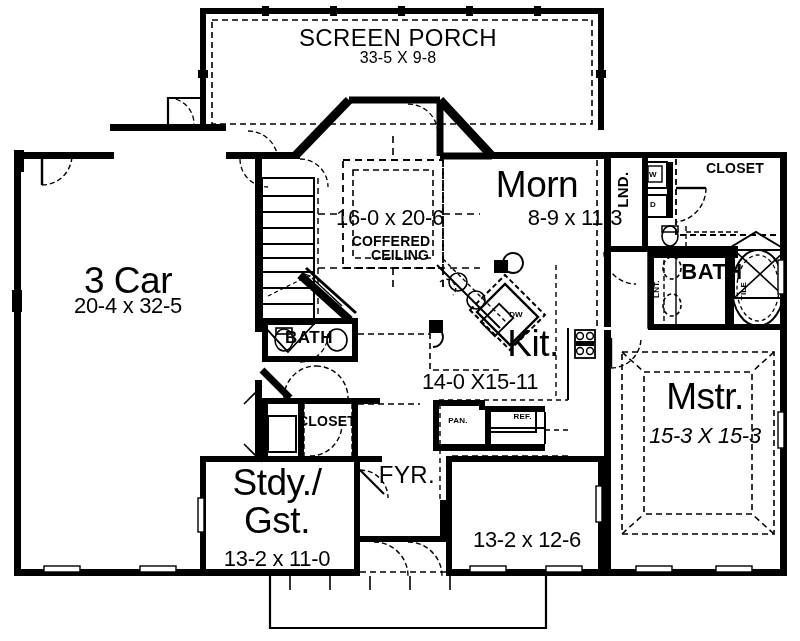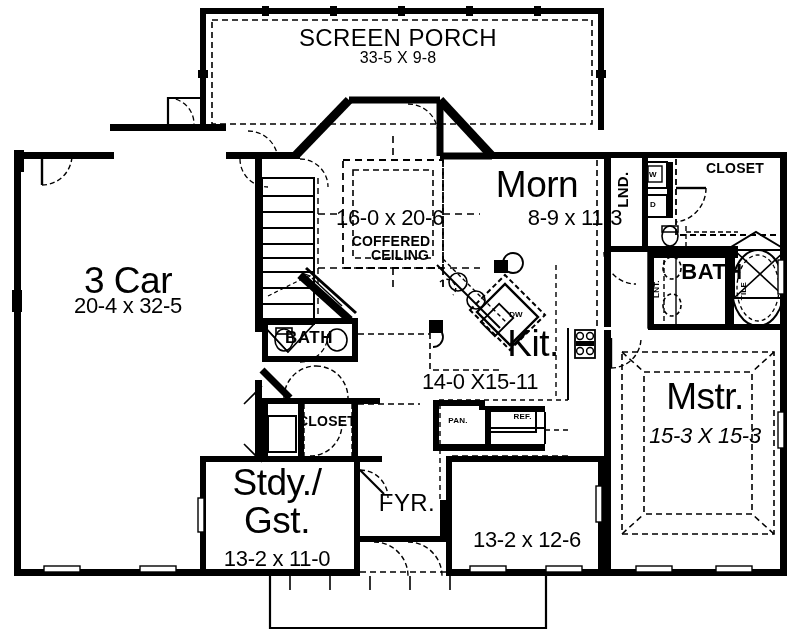--- a/index.html
+++ b/index.html
@@ -369,21 +369,21 @@
 
   <div class="lbl lbl-name" style="left:705px; top:378px;">Mstr.</div>
   <div class="lbl lbl-dim" style="left:705px; top:425px;font-style:italic;">15-3 X 15-3</div>
 
   <div class="lbl lbl-name stacked" style="left:277px; top:465px;">Stdy./</div>
   <div class="lbl lbl-name stacked" style="left:277px; top:503px;">Gst.</div>
   <div class="lbl lbl-dim" style="left:277px; top:548px;">13-2 x 11-0</div>
 
   <div class="lbl lbl-dim" style="left:527px; top:529px;">13-2 x 12-6</div>
 
-  <div class="lbl lbl-caps" style="left:407px; top:491px;">FYR.</div>
+  <div class="lbl lbl-caps" style="left:407px; top:463px;">FYR.</div>
 
   <div class="lbl lbl-bath-sm" style="left:309px; top:329px;">BATH</div>
   <div class="lbl lbl-bath" style="left:712px; top:261px;">BATH</div>
 
   <div class="lbl lbl-small rot90" style="left:623px; top:182px;">LND.</div>
 
   <div class="lbl lbl-tiny" style="left:735px; top:161px;">CLOSET</div>
   <div class="lbl lbl-tiny" style="left:327px; top:414px;">CLOSET</div>
 
   <div class="lbl lbl-micro rot90" style="left:657px; top:285px;">LNT.</div>

